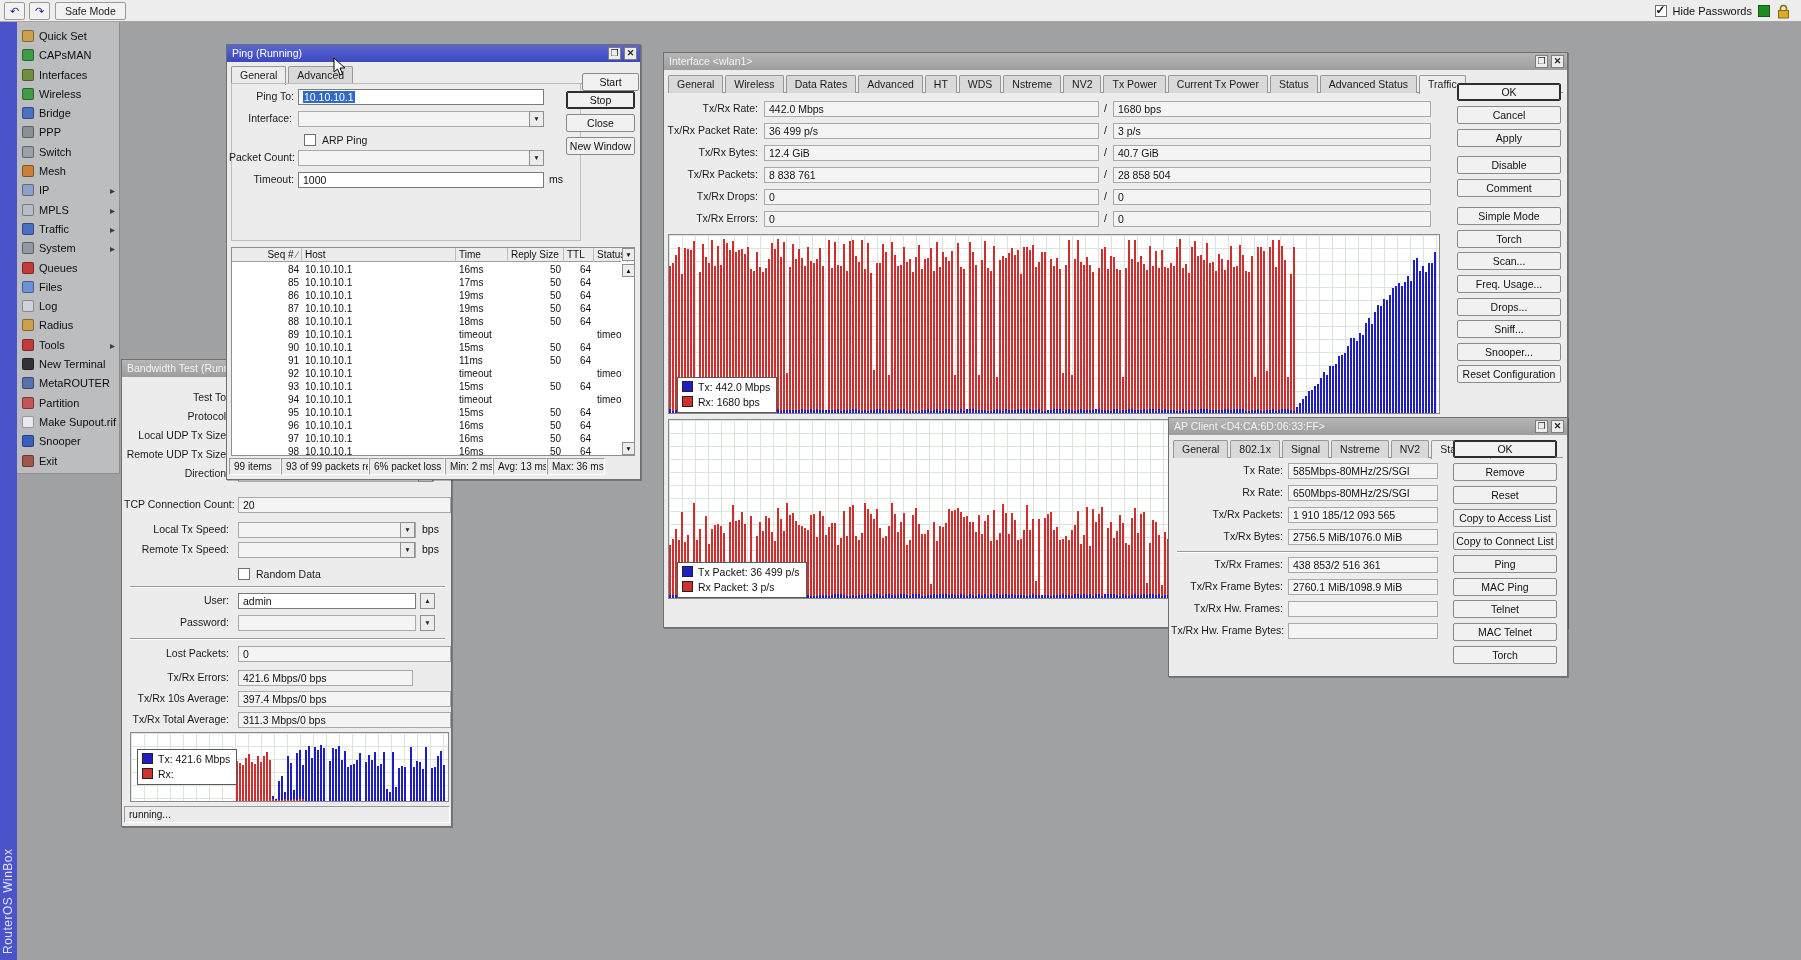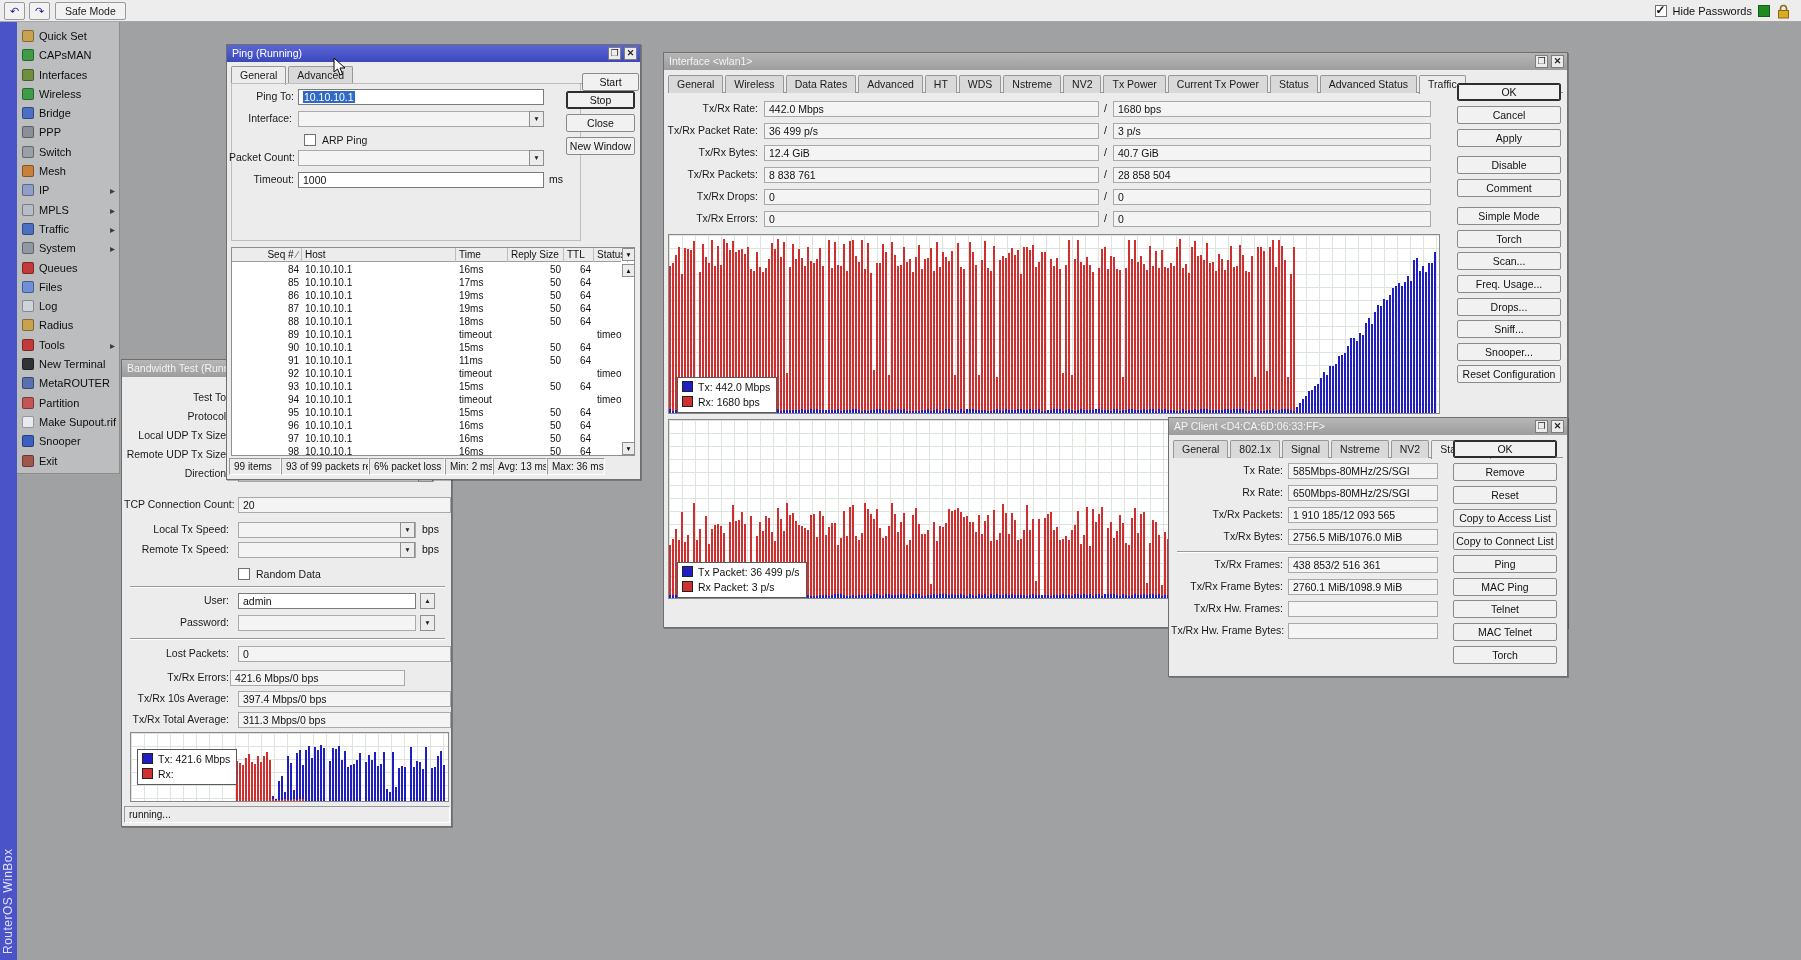--- a/index.html
+++ b/index.html
@@ -1221,21 +1221,21 @@
     <div class="flabel" style="left:2px; top:233px; width:105px">User:</div>
     <div class="input" style="left:116px; top:233px; width:178px">admin</div>
     <div class="combo-btn" style="left:298px; top:233px">▲</div>
     <div class="flabel" style="left:2px; top:255px; width:105px">Password:</div>
     <div class="box" style="left:116px; top:255px; width:178px"></div>
     <div class="combo-btn" style="left:298px; top:255px">▼</div>
     <div class="hsep" style="left:8px; width:315px; top:278px"></div>
     <div class="flabel" style="left:2px; top:286px; width:105px">Lost Packets:</div>
     <div class="box" style="left:116px; top:286px; width:213px">0</div>
     <div class="flabel" style="left:2px; top:310px; width:105px">Tx/Rx Errors:</div>
-    <div class="box" style="left:108px; top:310px; width:175px">421.6 Mbps/0 bps</div>
+    <div class="box" style="left:116px; top:310px; width:175px">421.6 Mbps/0 bps</div>
     <div class="flabel" style="left:2px; top:331px; width:105px">Tx/Rx 10s Average:</div>
     <div class="box" style="left:116px; top:331px; width:213px">397.4 Mbps/0 bps</div>
     <div class="flabel" style="left:2px; top:352px; width:105px">Tx/Rx Total Average:</div>
     <div class="box" style="left:116px; top:352px; width:213px">311.3 Mbps/0 bps</div>
     <div class="graph" style="left:8px; top:372px; width:319px; height:70px">
         <i class="bar" style="left: 105px; height: 40px; background: rgb(207, 47, 47);"></i>
         <i class="bar" style="left: 108px; height: 38px; background: rgb(207, 47, 47);"></i>
         <i class="bar" style="left: 111px; height: 36px; background: rgb(207, 47, 47);"></i>
         <i class="bar" style="left: 114px; height: 43px; background: rgb(207, 47, 47);"></i>
         <i class="bar" style="left: 117px; height: 47px; background: rgb(207, 47, 47);"></i>

